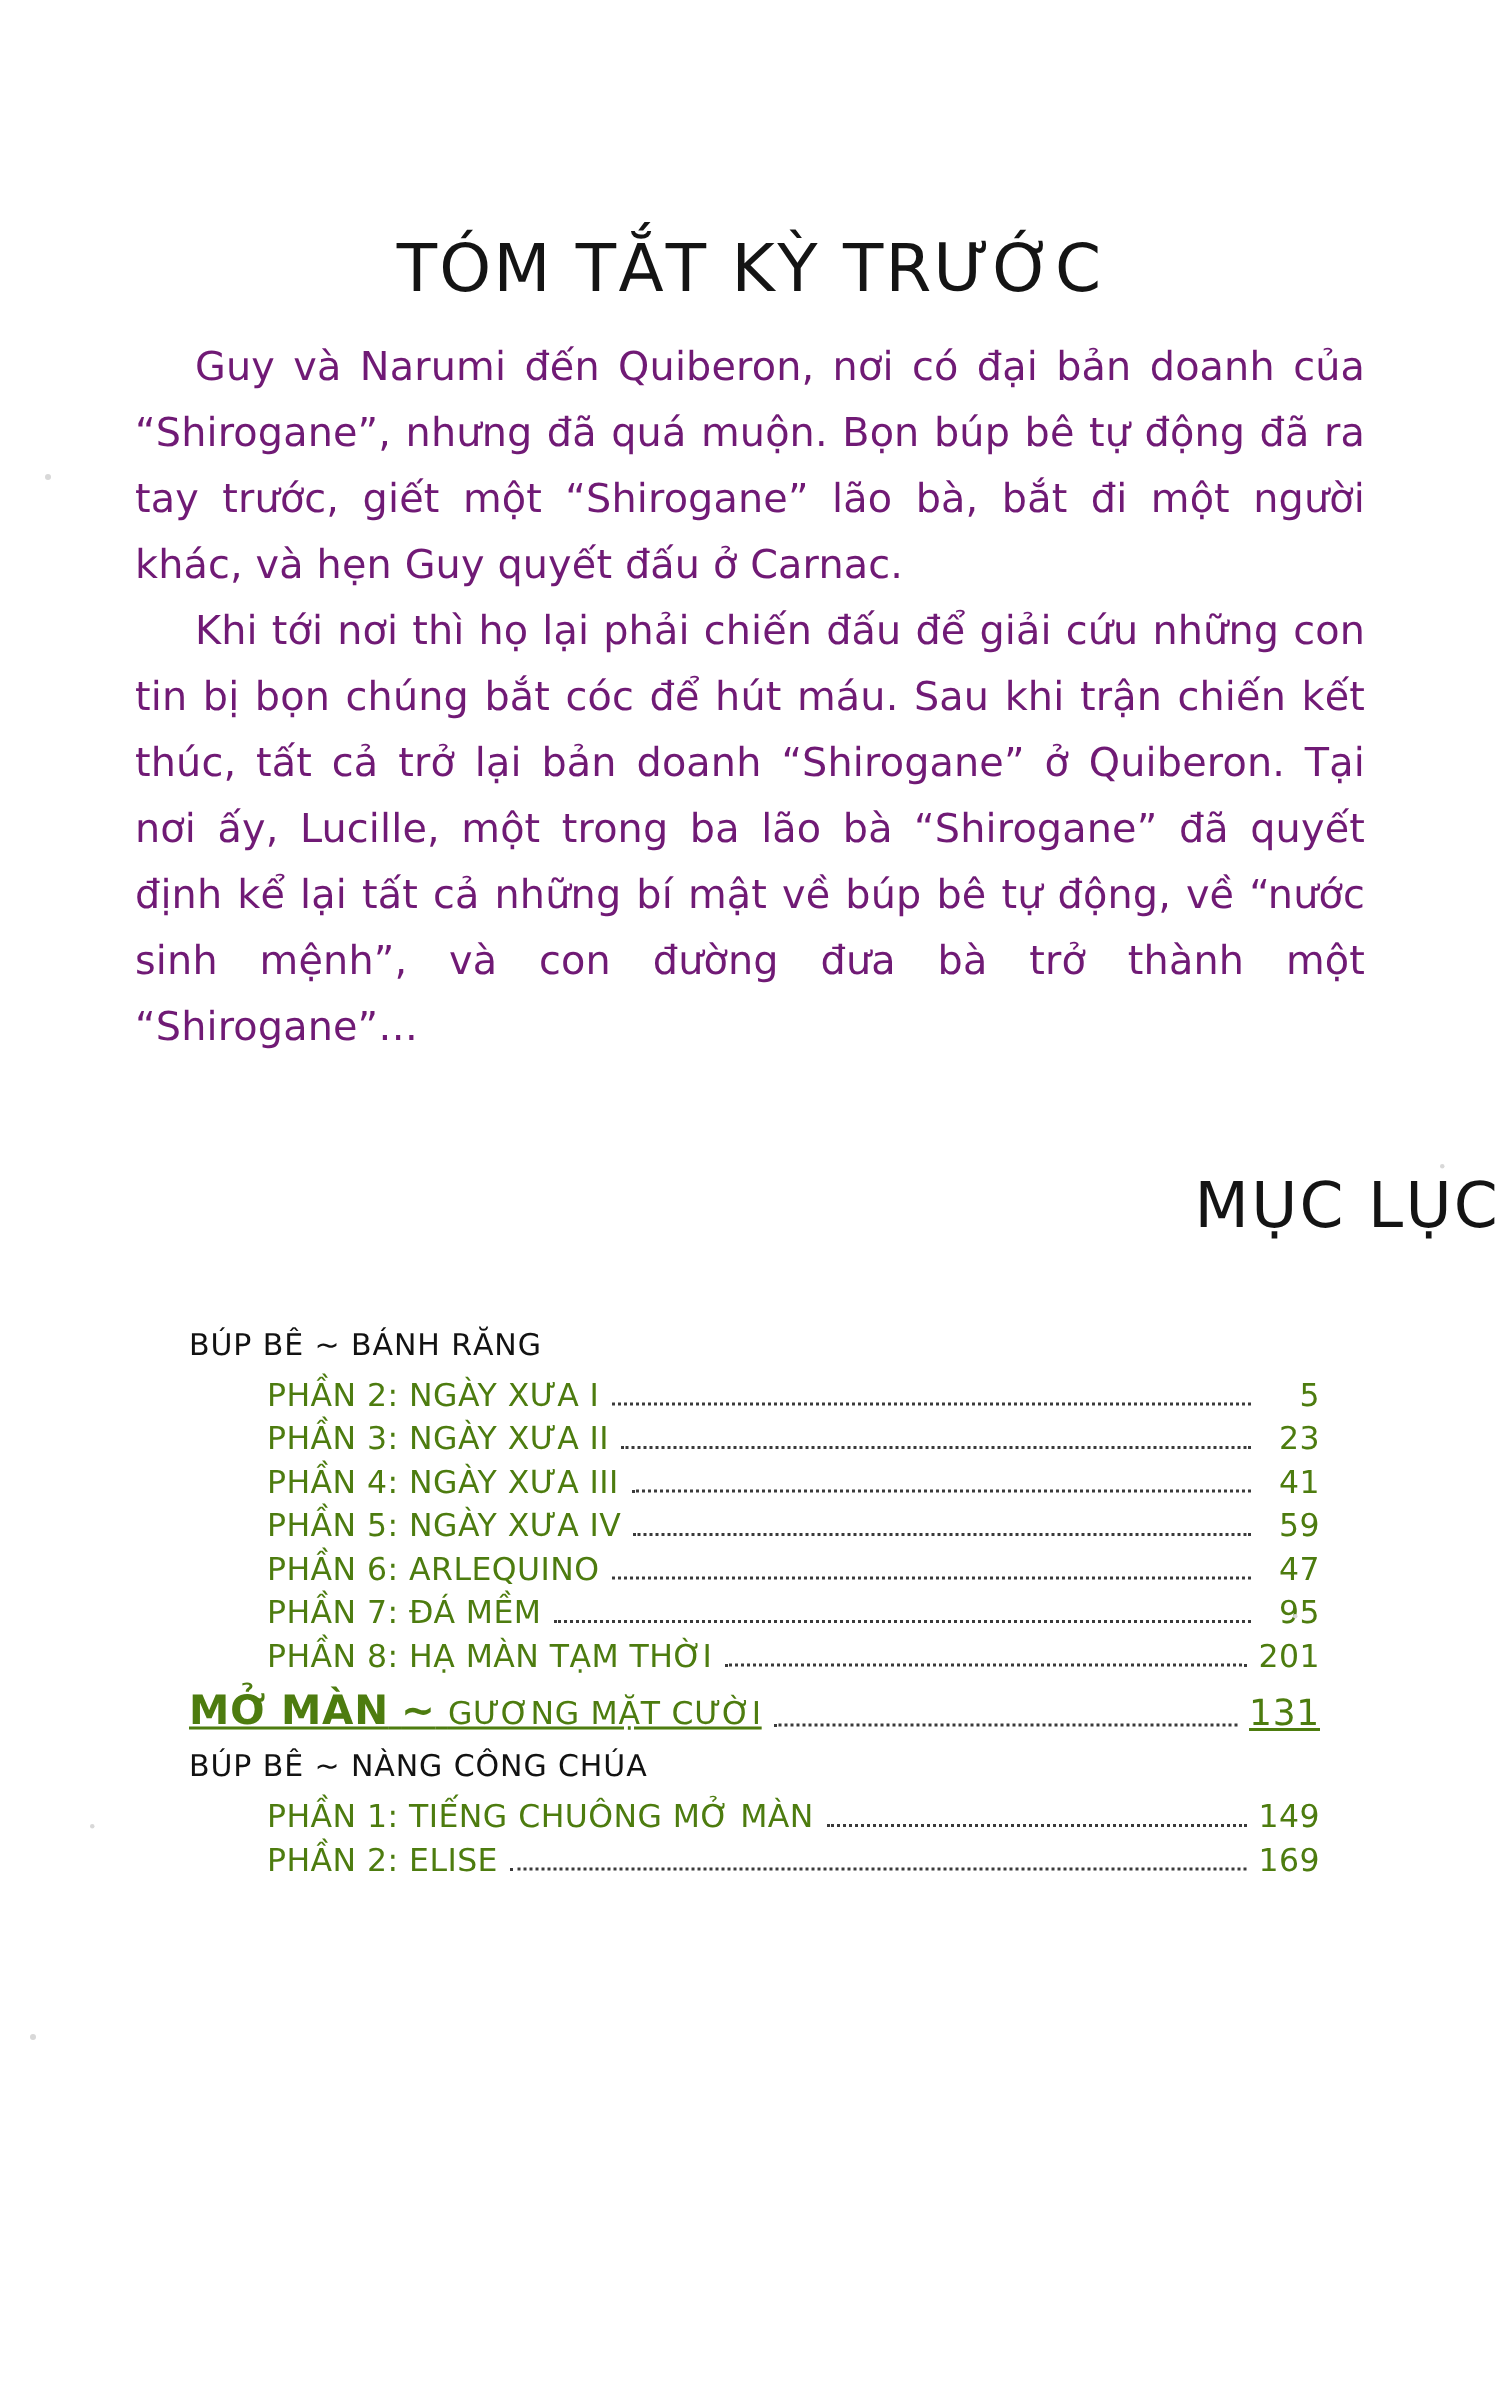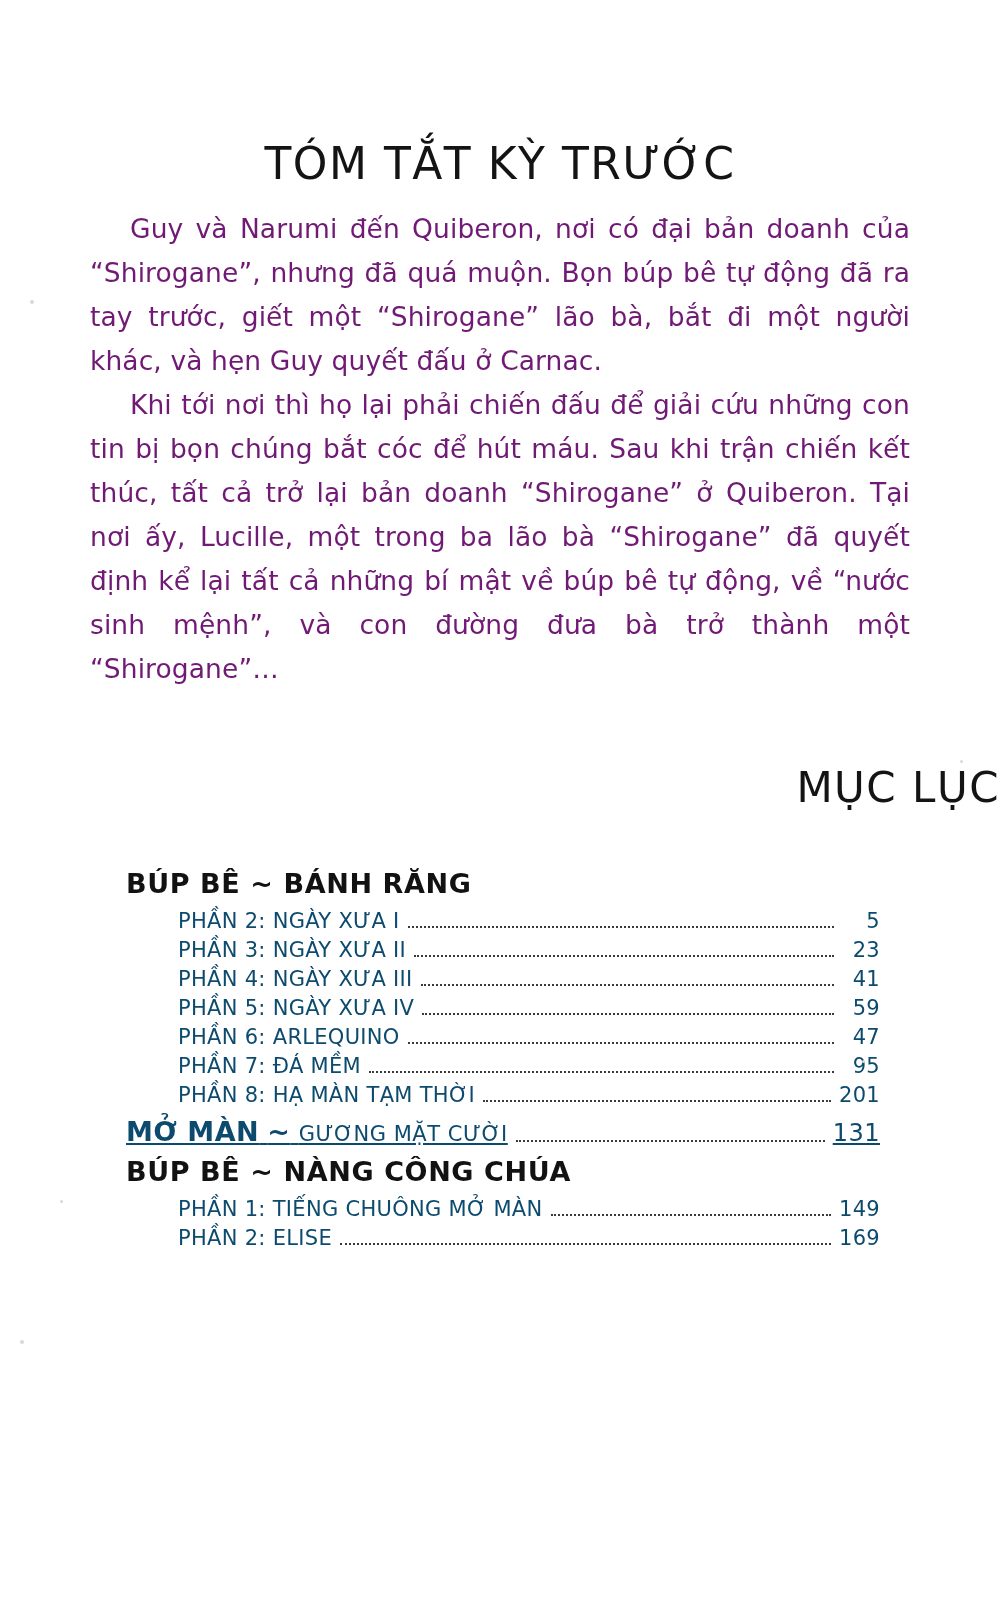--- a/index.html
+++ b/index.html
@@ -22,21 +22,21 @@
     box-sizing: border-box;
     padding: 0;
   }
 
   
   .summary-title {
     text-align: center;
     font-size: 44px;
     letter-spacing: 1.5px;
     font-weight: 400;
-    margin: 0;
+    margin: 16px;
     padding-top: 138px;
     color: #141414;
     font-family: "DejaVu Sans", sans-serif;
   }
   .summary-body {
     margin: 18px auto 0 auto;
     width: 820px;
     font-size: 26.5px;
     line-height: 1.66;
     color: #701a75;
@@ -64,37 +64,37 @@
     font-family: "DejaVu Sans", sans-serif;
   }
 
   .toc {
     margin: 56px auto 0 auto;
     width: 760px;
     font-family: "DejaVu Sans", sans-serif;
   }
 
   .toc-group-title {
-    font-size: 27px;
+    font-size: 20px;
     letter-spacing: 0.6px;
-    font-weight: 700;
+    font-weight: 400;
     color: #121212;
     margin: 0 0 8px 0;
     padding-left: 6px;
   }
   .toc-group-title.spaced {
     margin-top: 3px;
   }
 
   .toc-entry {
     display: flex;
     align-items: flex-end;
     font-size: 21px;
     letter-spacing: 0.3px;
-    color: #0c4a6e;
+    color: #4d7c0f;
     padding: 2.5px 0;
     margin-left: 58px;
   }
   .toc-entry .label {
     white-space: nowrap;
     padding-right: 4px;
   }
   .toc-entry .dots {
     flex: 1 1 auto;
     border-bottom: 2px dotted #3a3a3a;

